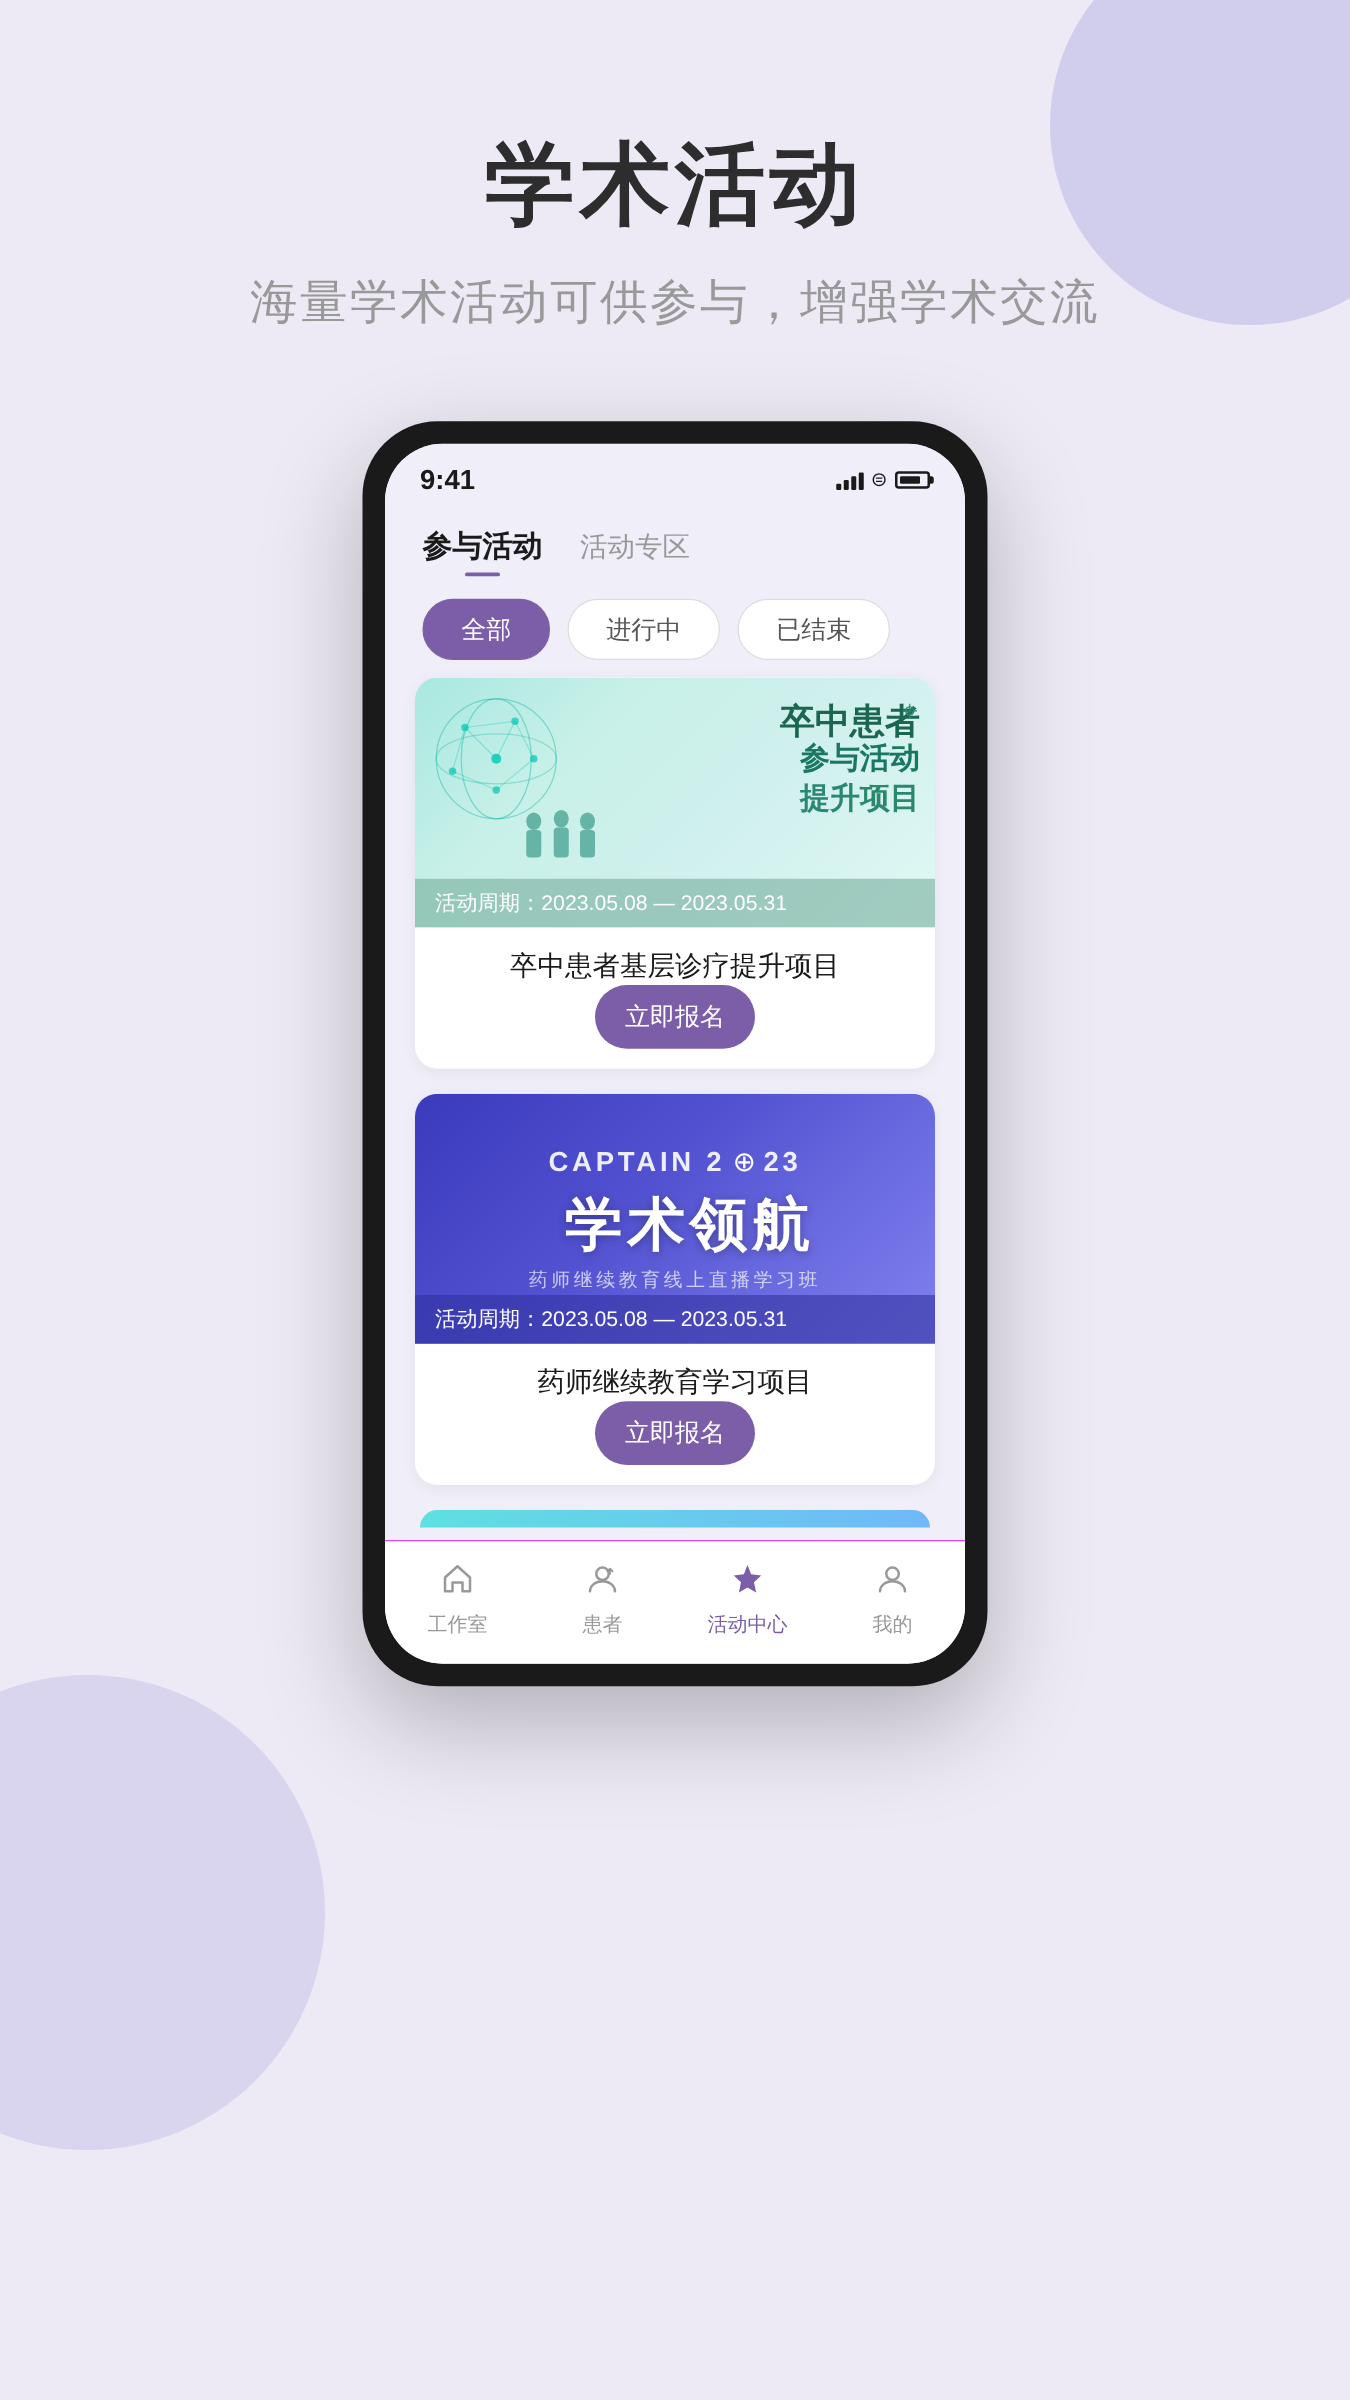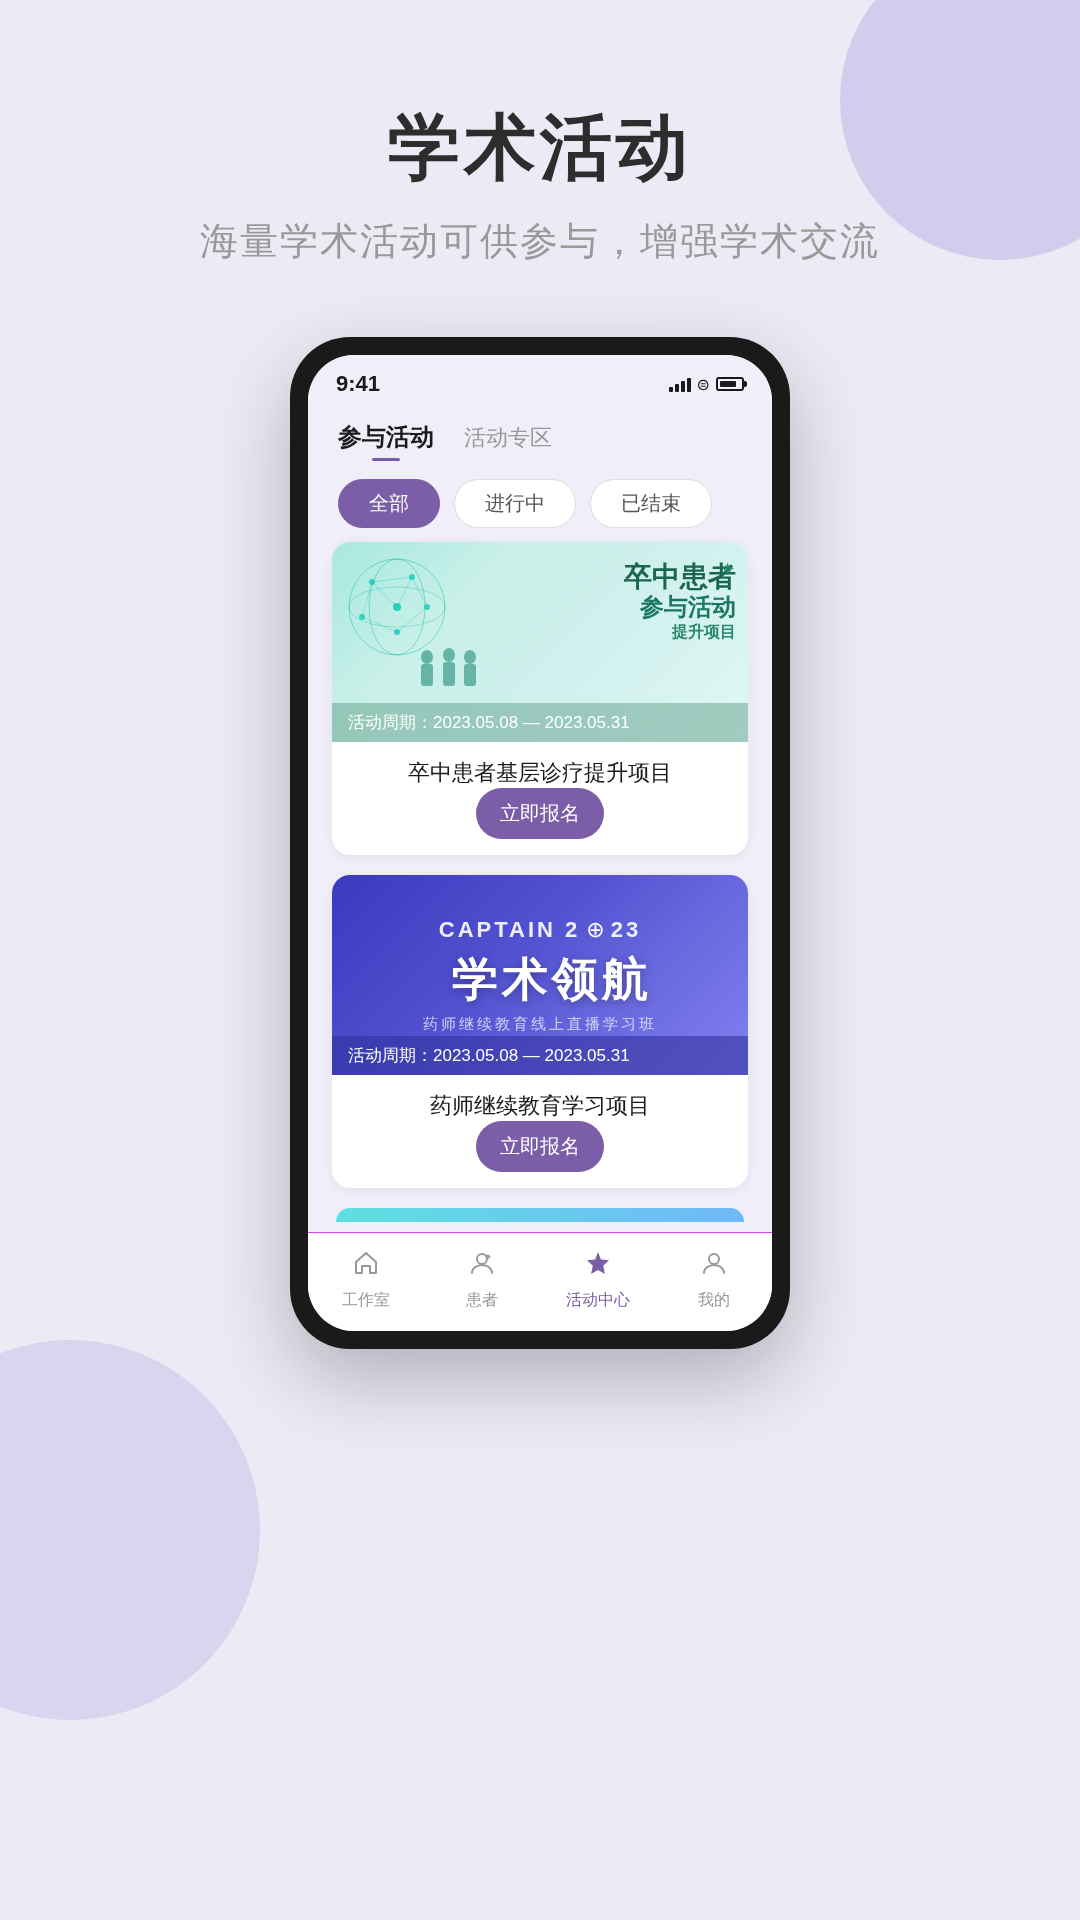--- a/index.html
+++ b/index.html
@@ -457,21 +457,21 @@
                 <rect x="14" y="17" width="12" height="22" rx="3" fill="rgba(0,120,100,0.5)"></rect>
                 <ellipse cx="42" cy="8" rx="6" ry="7" fill="rgba(0,120,100,0.5)"></ellipse>
                 <rect x="36" y="15" width="12" height="24" rx="3" fill="rgba(0,120,100,0.5)"></rect>
                 <ellipse cx="63" cy="10" rx="6" ry="7" fill="rgba(0,120,100,0.5)"></ellipse>
                 <rect x="57" y="17" width="12" height="22" rx="3" fill="rgba(0,120,100,0.5)"></rect>
               </svg>
 
               <div class="card1-title-cn">
                 <div class="line1" style="font-size:28px;font-weight:900;color:#1a6650;">卒中患者</div>
                 <div class="line2" style="font-size:24px;font-weight:800;color:#1a7760;">参与活动</div>
-                <div class="line3" style="font-size:16px;font-weight:700;color:#2a8870;">提升项目</div>
+                <div class="line3" style="font-size:24px;font-weight:700;color:#2a8870;">提升项目</div>
               </div>
 
               <div style="position:absolute;top:14px;right:14px;color:#2a8870;font-size:22px;">⌖</div>
 
               <div class="card-date-bar">
                 <span>活动周期：2023.05.08 — 2023.05.31</span>
               </div>
             </div>
             <div class="card-footer">
               <span class="card-name">卒中患者基层诊疗提升项目</span>

